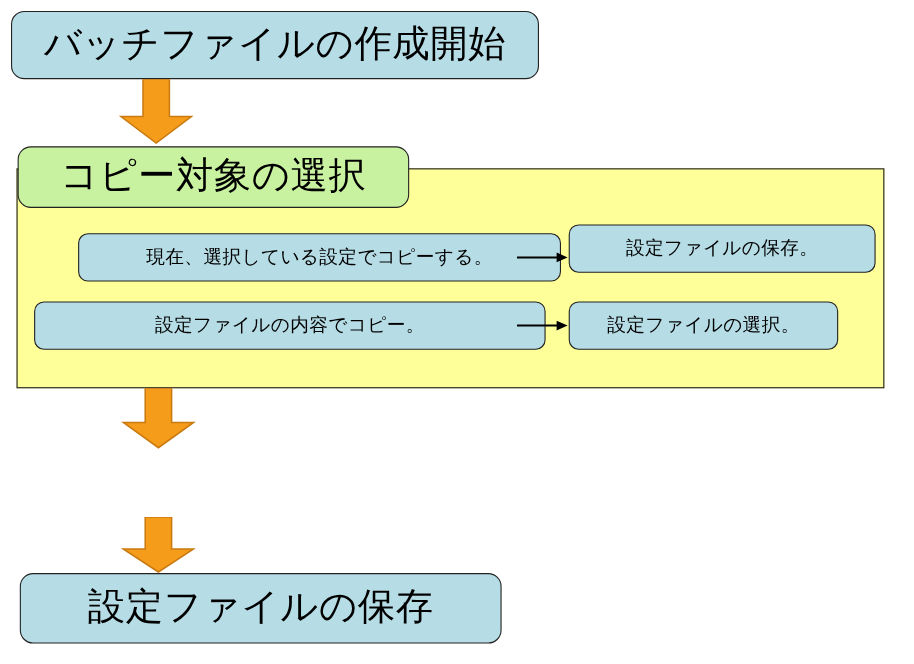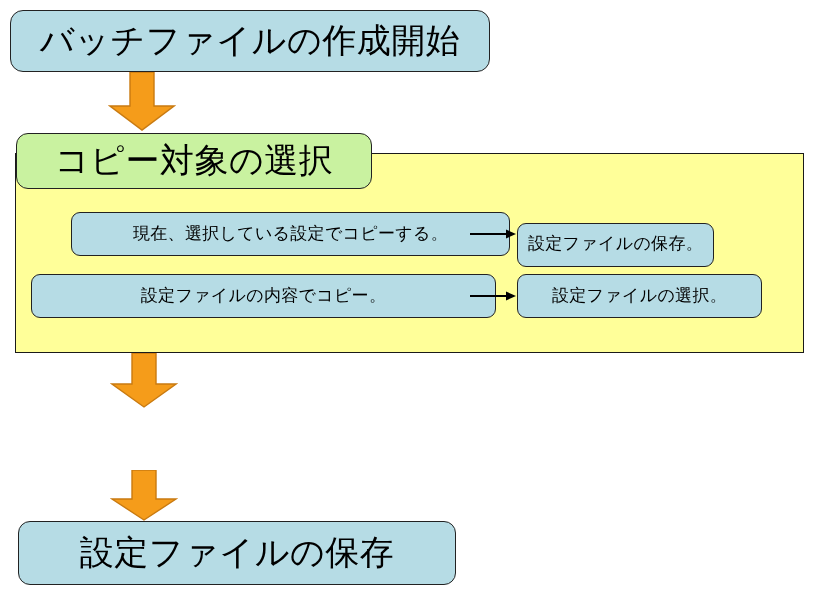--- a/index.html
+++ b/index.html
@@ -77,21 +77,21 @@
     display: block;
     width: 100%;
     height: 100%;
   }
 </style>
 </head>
 <body>
 
 <div id="canvas">
 
-  <div class="node node-blue stage" style="left:10px; top:10px; width:480px; height:62px;border-radius:13px;">
+  <div class="node node-blue stage" style="left:10px; top:10px; width:480px; height:62px;">
     <span>バッチファイルの作成開始</span>
   </div>
 
   <div class="block-arrow" style="left:108px; top:72px; width:68px; height:60px;">
     <svg viewBox="0 0 68 60" preserveAspectRatio="none" aria-hidden="true">
       <polygon points="22,0 46,0 46,34 66,34 34,58 2,34 22,34" fill="#f59c1a" stroke="#c97a10" stroke-width="1.4"></polygon>
     </svg>
   </div>
 
   <div id="group-panel" style="left:15px; top:153px; width:789px; height:200px;"></div>
@@ -104,21 +104,21 @@
     <span>現在、選択している設定でコピーする。</span>
   </div>
 
   <div class="line-arrow" style="left:470px; top:224px; width:48px; height:20px;">
     <svg viewBox="0 0 48 20" preserveAspectRatio="none" aria-hidden="true">
       <line x1="0" y1="10" x2="38" y2="10" stroke="#000000" stroke-width="1.8"></line>
       <polygon points="46,10 36,5.5 36,14.5" fill="#000000"></polygon>
     </svg>
   </div>
 
-  <div class="node node-blue sub" style="left:517px; top:223px; width:197px; height:44px;font-family:Liberation Mono, monospace;">
+  <div class="node node-blue sub" style="left:517px; top:204px; width:279px; height:44px;">
     <span>設定ファイルの保存。</span>
   </div>
 
   <div class="node node-blue sub" style="left:31px; top:274px; width:465px; height:44px;">
     <span>設定ファイルの内容でコピー。</span>
   </div>
 
   <div class="line-arrow" style="left:470px; top:286px; width:48px; height:20px;">
     <svg viewBox="0 0 48 20" preserveAspectRatio="none" aria-hidden="true">
       <line x1="0" y1="10" x2="38" y2="10" stroke="#000000" stroke-width="1.8"></line>

